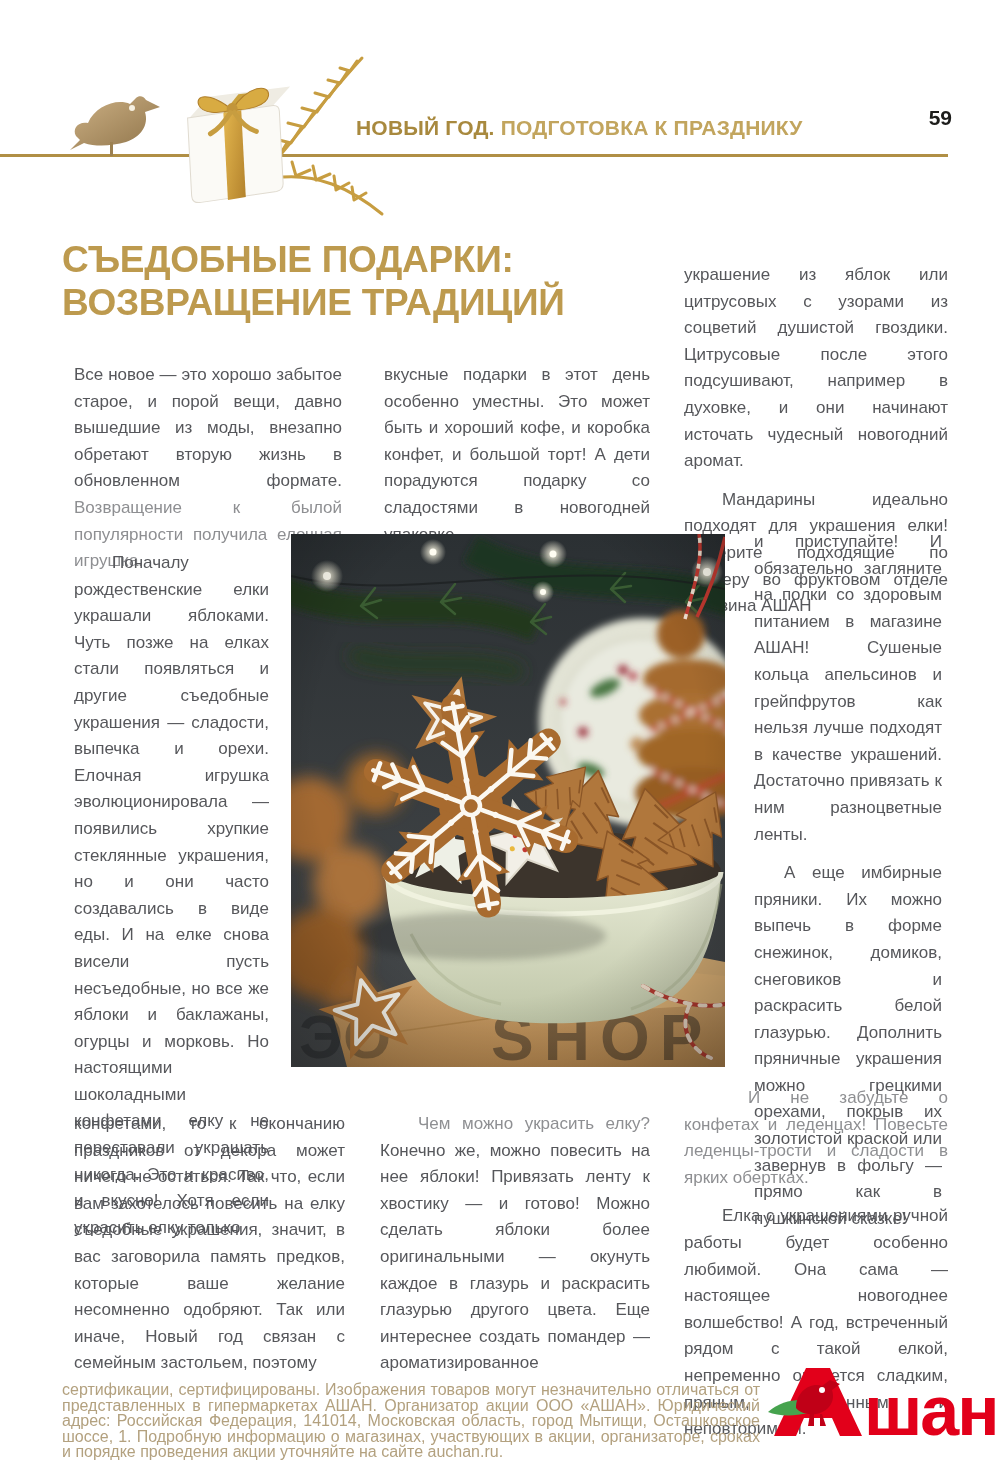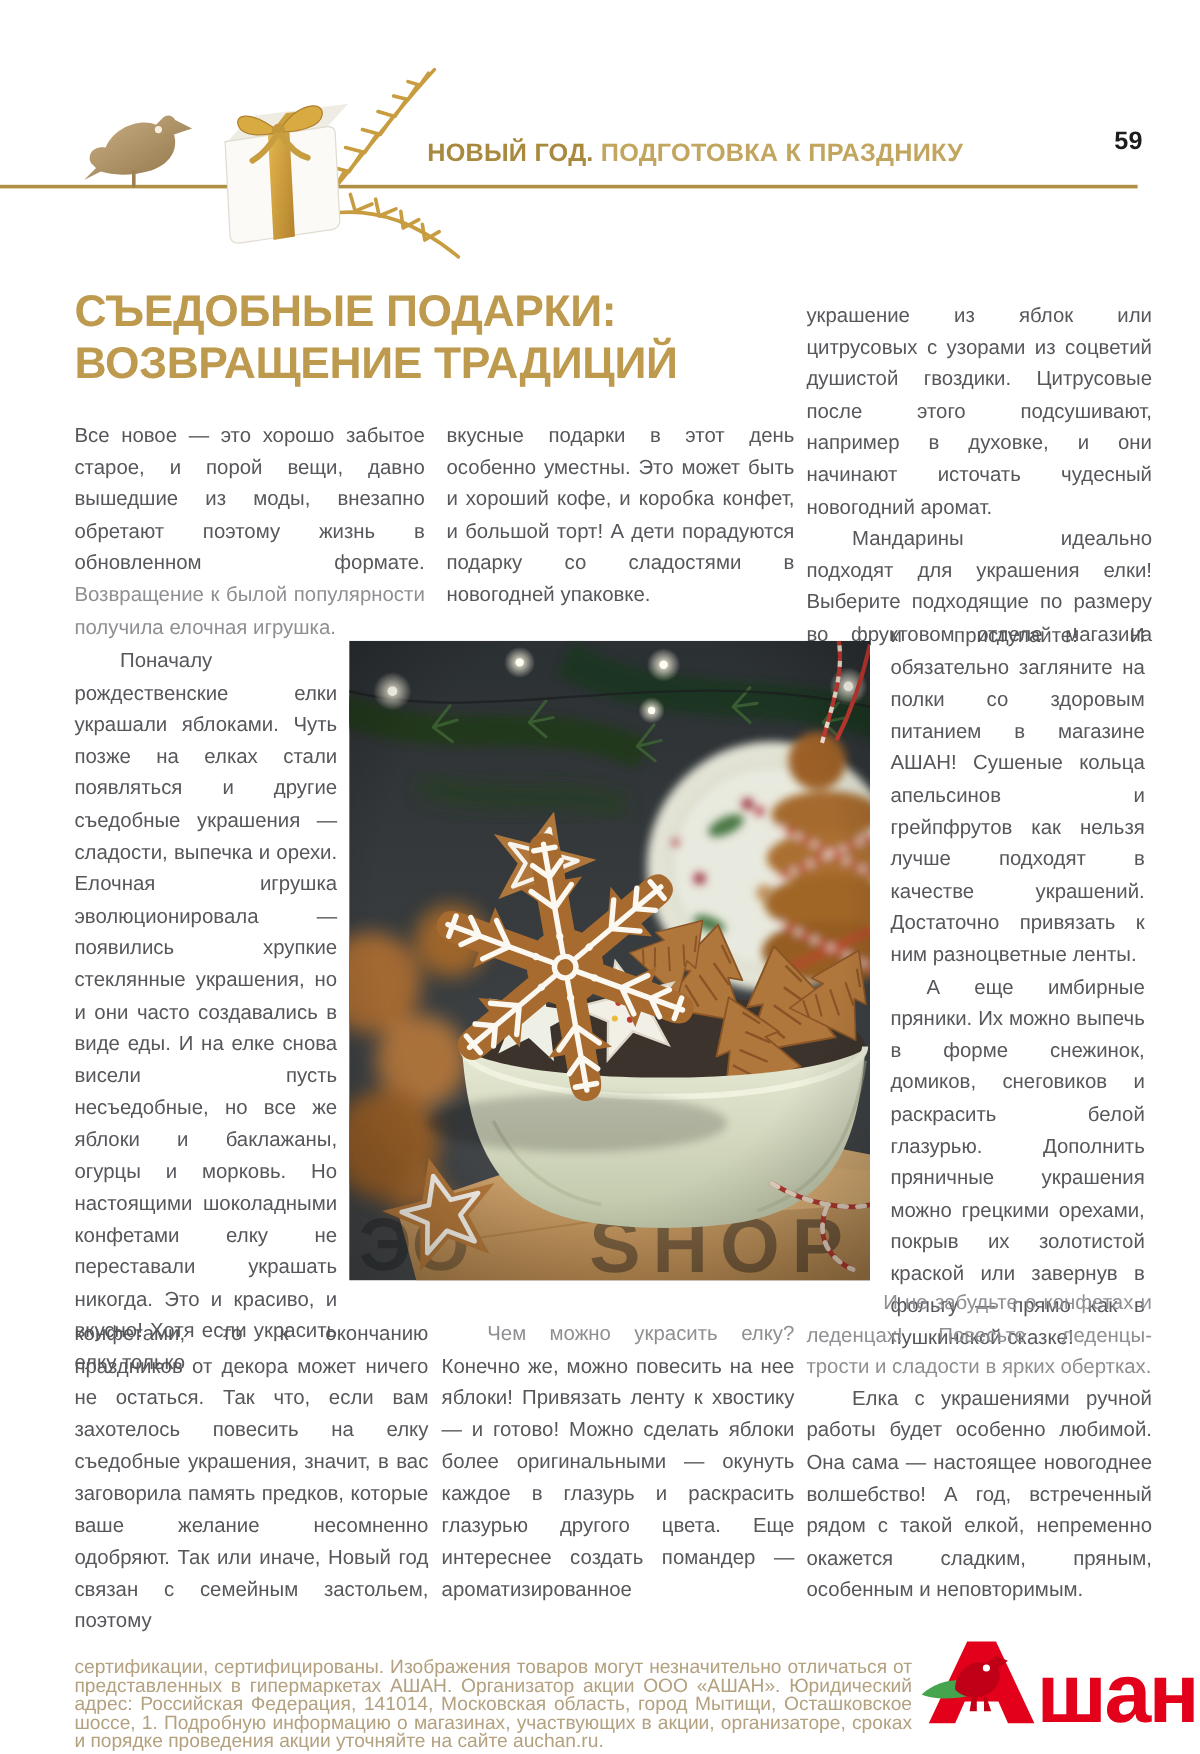--- a/index.html
+++ b/index.html
@@ -11,21 +11,21 @@
   
   .header-rule{position:absolute;left:0;top:154px;width:948px;height:2.5px;background:#b08f45;}
   .kicker{position:absolute;left:356px;top:116px;font-size:21px;font-weight:700;letter-spacing:.2px;white-space:nowrap;}
   .kicker .k-bold{color:#a8893e;}
   .kicker .k-light{color:#c2a55e;font-weight:600;}
   .page-number{position:absolute;left:918px;top:106px;width:34px;text-align:right;font-size:21px;font-weight:800;color:#1d1d1b;}
   
   .title{position:absolute;left:62px;top:238px;width:580px;color:#bd9a4e;font-size:37px;line-height:43px;font-weight:700;letter-spacing:-.3px;}
   
   .tb{position:absolute;color:#56575b;font-size:17px;line-height:26.6px;text-align:justify;}
-  .tb p{margin:0;}
+  .tb p{margin:12px;}
   .muted{color:#8e8f92;}
   .ind{text-indent:38px;}
   .ind-big{text-indent:64px;}
   
   .legal{position:absolute;left:62px;top:1366px;width:698px;color:#b3a17f;font-size:16px;line-height:15.6px;text-align:justify;}
   .photo-frame{position:absolute;left:291px;top:534px;width:434px;height:533px;}
   .logo{position:absolute;left:766px;top:1356px;width:230px;height:92px;}
 </style>
 </head>
 <body>
@@ -76,21 +76,21 @@
   <div class="kicker"><span class="k-bold">НОВЫЙ ГОД.</span><span class="k-light"> ПОДГОТОВКА К ПРАЗДНИКУ</span></div>
 
   <div class="page-number">59</div>
 
   <h1 class="title" style="margin:0">
     <span style="display:block">СЪЕДОБНЫЕ ПОДАРКИ:</span>
     <span style="display:block">ВОЗВРАЩЕНИЕ ТРАДИЦИЙ</span>
   </h1>
 
   <div class="tb" style="left:62px;top:350px;width:292px">
-    <p><span>Все новое — это хорошо забытое старое, и порой вещи, давно вышедшие из моды, внезапно обретают поэтому жизнь в обновленном формате. </span><span class="muted">Возвращение к былой популярности получила елочная игрушка.</span></p>
+    <p><span>Все новое — это хорошо забытое старое, и порой вещи, давно вышедшие из моды, внезапно обретают вторую жизнь в обновленном формате. </span><span class="muted">Возвращение к былой популярности получила елочная игрушка.</span></p>
   </div>
 
   <div class="tb" style="left:62px;top:538px;width:219px">
     <p class="ind">Поначалу рождественские елки украшали яблоками. Чуть позже на елках стали появляться и другие съедобные украшения — сладости, выпечка и орехи. Елочная игрушка эволюционировала — появились хрупкие стеклянные украшения, но и они часто создавались в виде еды. И на елке снова висели пусть несъедобные, но все же яблоки и баклажаны, огурцы и морковь. Но настоящими шоколадными конфетами елку не переставали украшать никогда. Это и красиво, и вкусно! Хотя если украсить елку только</p>
   </div>
 
   <div class="tb" style="left:62px;top:1099px;width:295px">
     <p>конфетами, то к окончанию праздников от декора может ничего не остаться. Так что, если вам захотелось повесить на елку съедобные украшения, значит, в вас заговорила память предков, которые ваше желание несомненно одобряют. Так или иначе, Новый год связан с семейным застольем, поэтому</p>
   </div>
 

